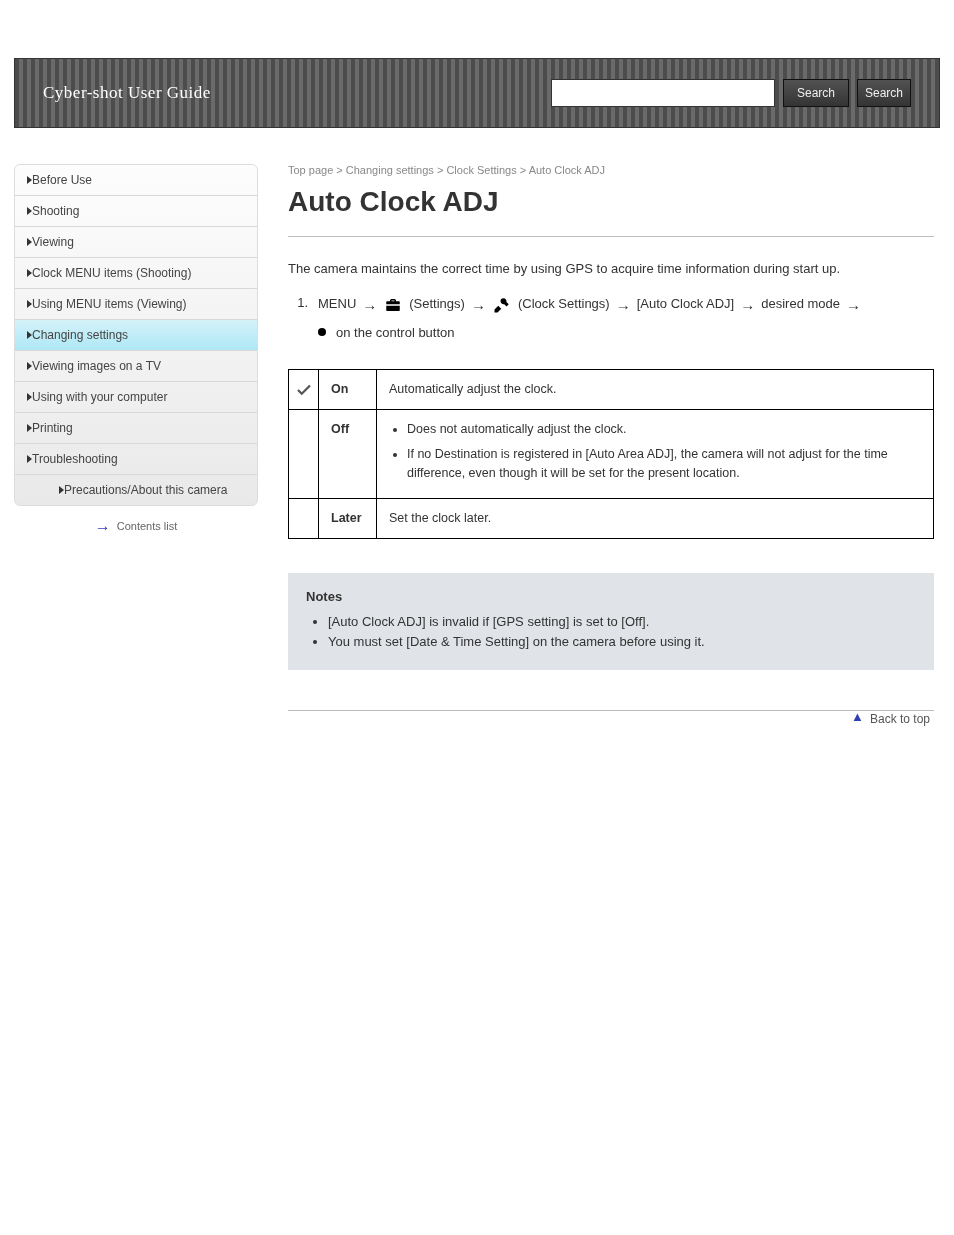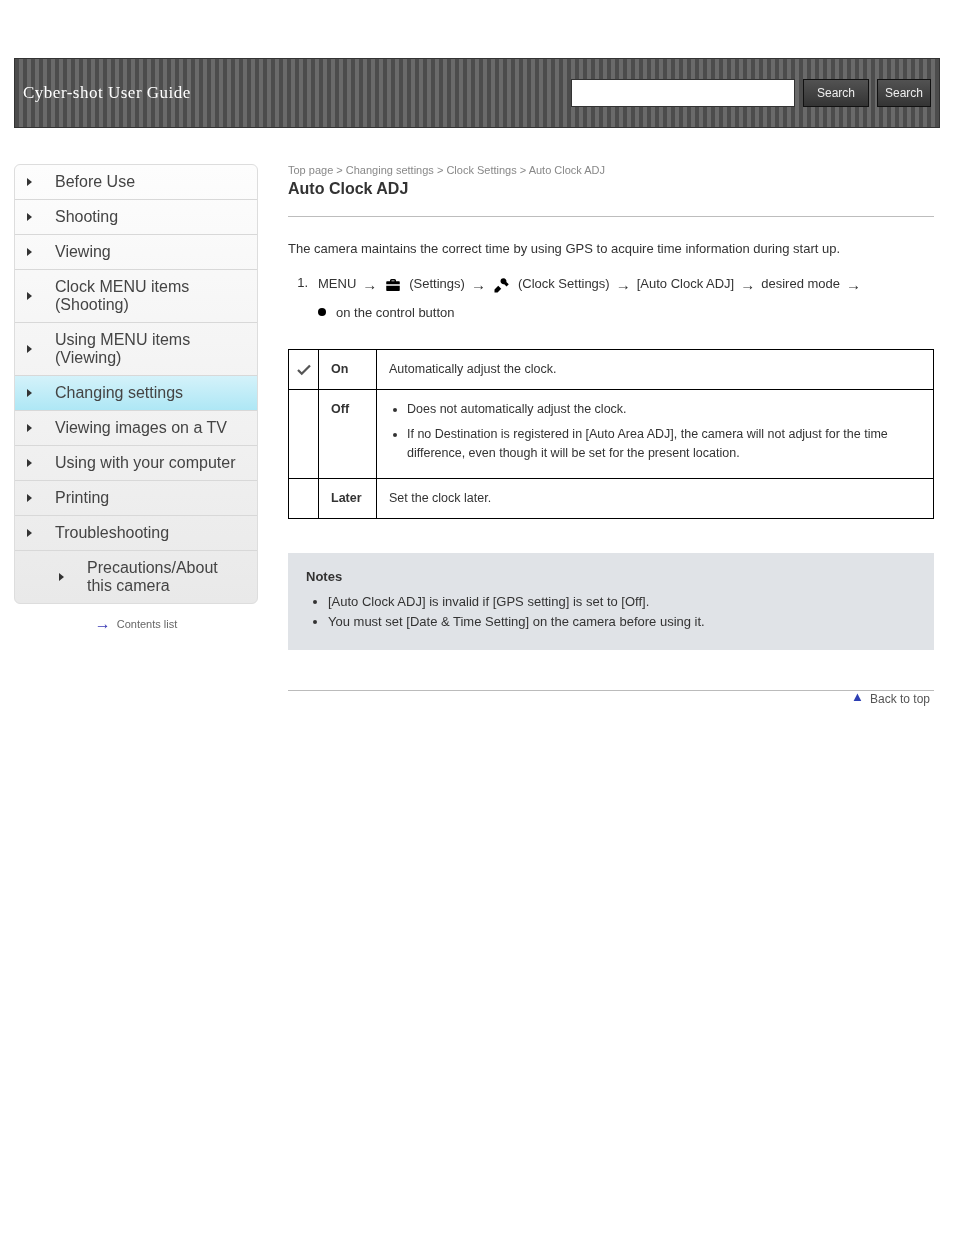--- a/index.html
+++ b/index.html
@@ -7,21 +7,21 @@
   
   
   .header-bar {
     margin: 58px 14px 0 14px;
     height: 70px;
     background: repeating-linear-gradient(90deg, #4c4c4c 0 4px, #6a6a6a 4px 8px);
     border: 1px solid #333;
     display: flex;
     align-items: center;
     justify-content: space-between;
-    padding: 0 8px;
+    padding: 0 28px;
   }
   .brand { color: #fff; font-family: Georgia, 'Times New Roman', serif; font-size: 17px; letter-spacing: 0.5px; }
   .header-controls { display: flex; gap: 8px; align-items: center; }
   .search-input {
     background: #fff; border: 1px solid #333; height: 28px; width: 224px; padding: 0 6px;
     font-size: 13px;
   }
   .btn {
     background: linear-gradient(#525252, #343434);
     color: #eee; border: 1px solid #111; height: 28px;
@@ -35,36 +35,36 @@
   
   
   .sidebar { width: 244px; flex-shrink: 0; }
   .nav {
     background: linear-gradient(#fdfdfd, #e9e9e9);
     border-radius: 6px;
     border: 1px solid #ddd;
     overflow: hidden;
   }
   .nav-item {
-    display: flex; align-items: center; gap: 23px;
+    display: flex; align-items: center; gap: 0;
     padding: 8px 12px;
     border-bottom: 1px solid #d8d8d8;
-    font-size: 16px; color: #444;
+    font-size: 12px; color: #444;
     cursor: pointer;
   }
   .nav-item:last-child { border-bottom: none; margin-left: 32px; }
   .nav-item.selected { background: linear-gradient(#d4f2fa, #aee7f5); }
   .caret { width: 0; height: 0; border-top: 4px solid transparent; border-bottom: 4px solid transparent; border-left: 5px solid #333; flex-shrink:0; }
   .collapse-row { margin-top: 12px; display:flex; align-items:center; justify-content:center; gap:6px; font-size:11px; color:#666; cursor:pointer; }
   .arrow-right { display:inline-block; color:#3a3ab5; font-size:16px; line-height:1; }
 
   
   .main { flex: 1; min-width: 0; margin-right: 6px; }
   .topic-label { color: #888; font-size: 11px; }
-  .page-title { font-size: 16px; font-weight: 600; margin-top: 4px; }
+  .page-title { font-size: 28px; font-weight: 600; margin-top: 10px; }
   .hr { border: none; border-top: 1px solid #bdbdbd; margin: 18px 0 22px 0; }
   .intro { font-size: 13px; line-height: 1.5; margin-bottom: 14px; }
 
   
   .steps { list-style: none; margin-bottom: 26px; }
   .steps li { display: flex; align-items: flex-start; gap: 10px; margin-bottom: 10px; line-height: 1.6; }
   .step-num { flex-shrink:0; width: 20px; text-align:right; }
   .step-body { flex: 1; }
   .bc { display: inline-flex; align-items: center; flex-wrap: wrap; gap: 6px; }
   .bc-arrow { font-size: 15px; }

